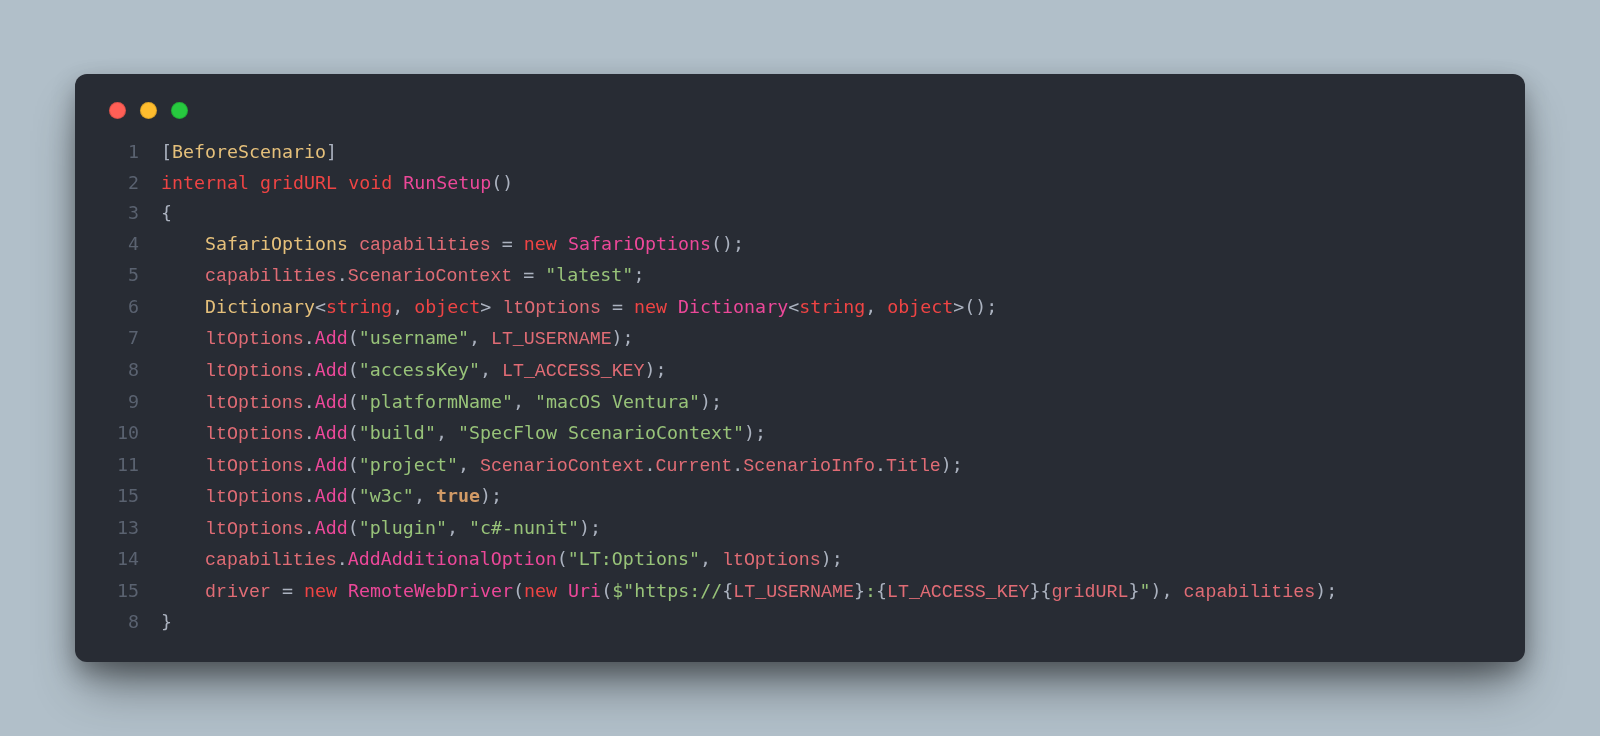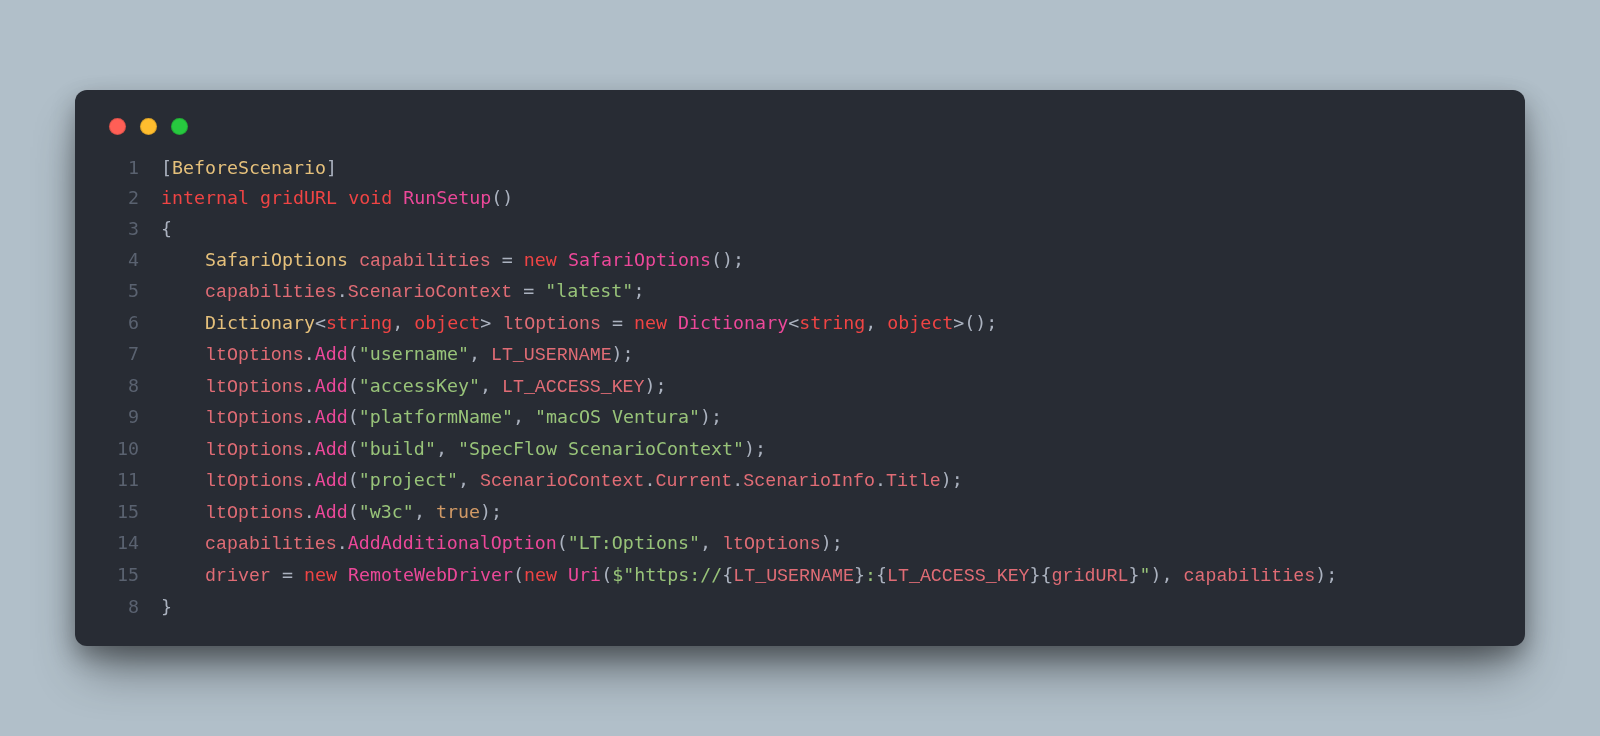--- a/index.html
+++ b/index.html
@@ -49,21 +49,21 @@
   }
   .src { flex: 1 1 auto; }
 
   .tk-plain   { color:#abb2bf; }
   .tk-attr    { color:#e5c07b; }
   .tk-keyword { color:#ef4444; }
   .tk-type    { color:#e5c07b; }
   .tk-method  { color:#ec4899; }
   .tk-var     { color:#e06c75;font-family:Liberation Mono, monospace; }
   .tk-string  { color:#98c379; }
-  .tk-bool    { color:#d19a66; }
+  .tk-bool    { color:#d19a66;font-weight:bold; }
   .tk-punct   { color:#abb2bf; }
 </style>
 </head>
 <body>
 
 <div class="window">
   <div class="traffic">
     <span class="t-red"></span>
     <span class="t-yellow"></span>
     <span class="t-green"></span>
@@ -74,17 +74,18 @@
       <div class="row"><span class="ln">3</span><span class="src"><span class="tk-punct">{</span></span></div>
       <div class="row"><span class="ln">4</span><span class="src"><span class="tk-plain">    </span><span class="tk-type">SafariOptions</span><span class="tk-plain"> </span><span class="tk-var">capabilities</span><span class="tk-plain"> </span><span class="tk-punct">=</span><span class="tk-plain"> </span><span class="tk-keyword">new</span><span class="tk-plain"> </span><span class="tk-method">SafariOptions</span><span class="tk-punct">();</span></span></div>
       <div class="row"><span class="ln">5</span><span class="src"><span class="tk-plain">    </span><span class="tk-var">capabilities</span><span class="tk-punct">.</span><span class="tk-var">ScenarioContext</span><span class="tk-plain"> </span><span class="tk-punct">=</span><span class="tk-plain"> </span><span class="tk-string">"latest"</span><span class="tk-punct">;</span></span></div>
       <div class="row"><span class="ln">6</span><span class="src"><span class="tk-plain">    </span><span class="tk-type">Dictionary</span><span class="tk-punct">&lt;</span><span class="tk-keyword">string</span><span class="tk-punct">, </span><span class="tk-keyword">object</span><span class="tk-punct">&gt; </span><span class="tk-var">ltOptions</span><span class="tk-plain"> </span><span class="tk-punct">=</span><span class="tk-plain"> </span><span class="tk-keyword">new</span><span class="tk-plain"> </span><span class="tk-method">Dictionary</span><span class="tk-punct">&lt;</span><span class="tk-keyword">string</span><span class="tk-punct">, </span><span class="tk-keyword">object</span><span class="tk-punct">&gt;();</span></span></div>
       <div class="row"><span class="ln">7</span><span class="src"><span class="tk-plain">    </span><span class="tk-var">ltOptions</span><span class="tk-punct">.</span><span class="tk-method">Add</span><span class="tk-punct">(</span><span class="tk-string">"username"</span><span class="tk-punct">, </span><span class="tk-var">LT_USERNAME</span><span class="tk-punct">);</span></span></div>
       <div class="row"><span class="ln">8</span><span class="src"><span class="tk-plain">    </span><span class="tk-var">ltOptions</span><span class="tk-punct">.</span><span class="tk-method">Add</span><span class="tk-punct">(</span><span class="tk-string">"accessKey"</span><span class="tk-punct">, </span><span class="tk-var">LT_ACCESS_KEY</span><span class="tk-punct">);</span></span></div>
       <div class="row"><span class="ln">9</span><span class="src"><span class="tk-plain">    </span><span class="tk-var">ltOptions</span><span class="tk-punct">.</span><span class="tk-method">Add</span><span class="tk-punct">(</span><span class="tk-string">"platformName"</span><span class="tk-punct">, </span><span class="tk-string">"macOS Ventura"</span><span class="tk-punct">);</span></span></div>
       <div class="row"><span class="ln">10</span><span class="src"><span class="tk-plain">    </span><span class="tk-var">ltOptions</span><span class="tk-punct">.</span><span class="tk-method">Add</span><span class="tk-punct">(</span><span class="tk-string">"build"</span><span class="tk-punct">, </span><span class="tk-string">"SpecFlow ScenarioContext"</span><span class="tk-punct">);</span></span></div>
       <div class="row"><span class="ln">11</span><span class="src"><span class="tk-plain">    </span><span class="tk-var">ltOptions</span><span class="tk-punct">.</span><span class="tk-method">Add</span><span class="tk-punct">(</span><span class="tk-string">"project"</span><span class="tk-punct">, </span><span class="tk-var">ScenarioContext</span><span class="tk-punct">.</span><span class="tk-var">Current</span><span class="tk-punct">.</span><span class="tk-var">ScenarioInfo</span><span class="tk-punct">.</span><span class="tk-var">Title</span><span class="tk-punct">);</span></span></div>
       <div class="row"><span class="ln">15</span><span class="src"><span class="tk-plain">    </span><span class="tk-var">ltOptions</span><span class="tk-punct">.</span><span class="tk-method">Add</span><span class="tk-punct">(</span><span class="tk-string">"w3c"</span><span class="tk-punct">, </span><span class="tk-bool">true</span><span class="tk-punct">);</span></span></div>
+      <div class="row"><span class="ln">13</span><span class="src"><span class="tk-plain">    </span><span class="tk-var">ltOptions</span><span class="tk-punct">.</span><span class="tk-method">Add</span><span class="tk-punct">(</span><span class="tk-string">"plugin"</span><span class="tk-punct">, </span><span class="tk-string">"c#-nunit"</span><span class="tk-punct">);</span></span></div>
       <div class="row"><span class="ln">14</span><span class="src"><span class="tk-plain">    </span><span class="tk-var">capabilities</span><span class="tk-punct">.</span><span class="tk-method">AddAdditionalOption</span><span class="tk-punct">(</span><span class="tk-string">"LT:Options"</span><span class="tk-punct">, </span><span class="tk-var">ltOptions</span><span class="tk-punct">);</span></span></div>
       <div class="row"><span class="ln">15</span><span class="src"><span class="tk-plain">    </span><span class="tk-var">driver</span><span class="tk-plain"> </span><span class="tk-punct">=</span><span class="tk-plain"> </span><span class="tk-keyword">new</span><span class="tk-plain"> </span><span class="tk-method">RemoteWebDriver</span><span class="tk-punct">(</span><span class="tk-keyword">new</span><span class="tk-plain"> </span><span class="tk-method">Uri</span><span class="tk-punct">(</span><span class="tk-string">$"https://</span><span class="tk-punct">{</span><span class="tk-var">LT_USERNAME</span><span class="tk-punct">}</span><span class="tk-string">:</span><span class="tk-punct">{</span><span class="tk-var">LT_ACCESS_KEY</span><span class="tk-punct">}{</span><span class="tk-var">gridURL</span><span class="tk-punct">}</span><span class="tk-string">"</span><span class="tk-punct">), </span><span class="tk-var">capabilities</span><span class="tk-punct">);</span></span></div>
       <div class="row"><span class="ln">8</span><span class="src"><span class="tk-punct">}</span></span></div>
     </div>
 </div>
 
 </body></html>

